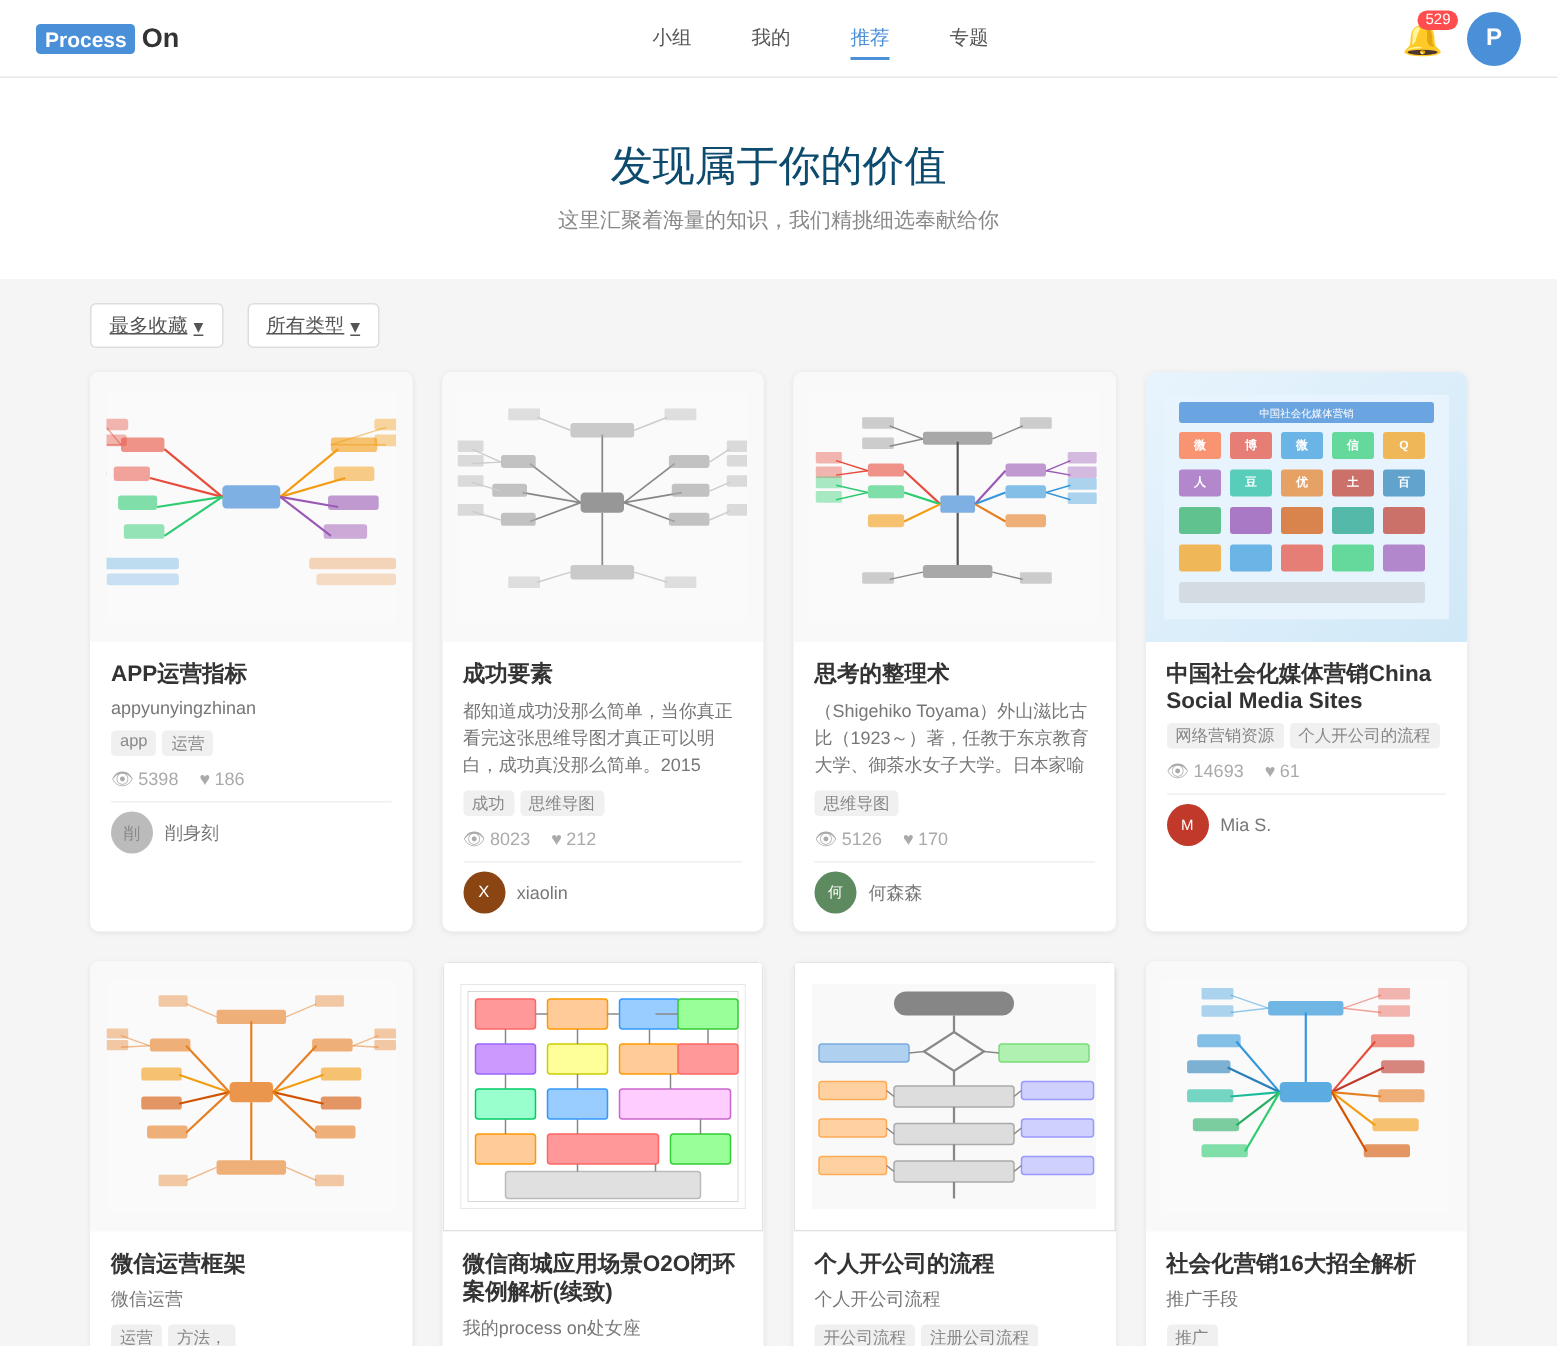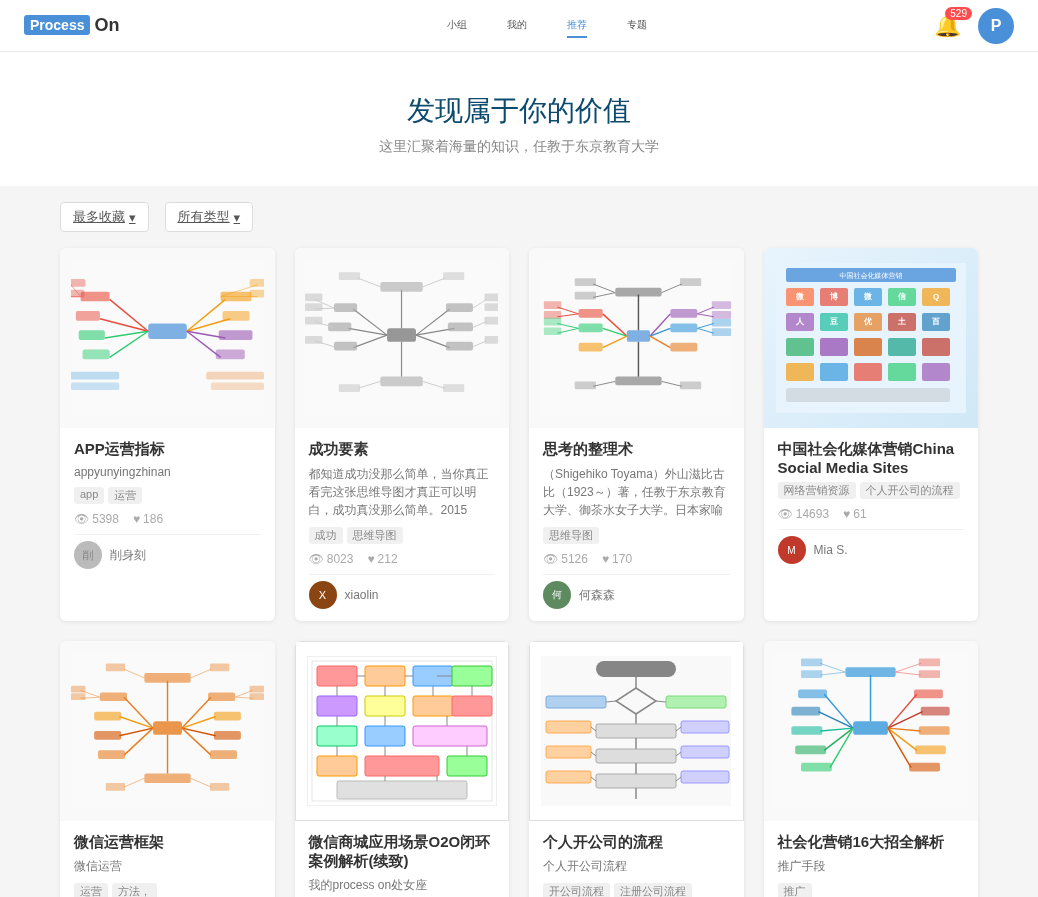--- a/index.html
+++ b/index.html
@@ -10,21 +10,21 @@
       background: #fff;
       height: 52px;
       display: flex;
       align-items: center;
       padding: 0 24px;
       border-bottom: 1px solid #e8e8e8;
       position: relative;
     }
     .logo {
       display: flex;
-      align-items: flex-start;
+      align-items: center;
       font-size: 20px;
       font-weight: bold;
       color: #4a90d9;
       margin-right: 40px;
       cursor: pointer;
     }
     .logo-box {
       background: #4a90d9;
       color: white;
       padding: 2px 6px;
@@ -33,21 +33,21 @@
       margin-right: 4px;
     }
     .logo-text { color: #333; font-size: 18px; font-weight: bold; }
     .nav {
       display: flex;
       gap: 40px;
       flex: 1;
       justify-content: center;
     }
     .nav-item {
-      font-size: 10px;
+      font-size: 13px;
       color: #555;
       cursor: pointer;
       text-decoration: none;
       padding: 4px 0;
     }
     .nav-item.active {
       color: #4a90d9;
       border-bottom: 2px solid #4a90d9;
     }
     .header-right {
@@ -291,21 +291,21 @@
     <div class="notification-btn">
       <span class="notification-icon">🔔</span>
       <span class="badge">529</span>
     </div>
     <div class="avatar">P</div>
   </div>
 </header>
 
 <section class="hero">
   <h1 class="hero-title">发现属于你的价值</h1>
-  <p class="hero-subtitle">这里汇聚着海量的知识，任教于东京教育大学</p>
+  <p class="hero-subtitle">这里汇聚着海量的知识，我们精挑细选奉献给你</p>
 </section>
 
 <div class="filter-bar">
   <button class="filter-btn">
     <span>最多收藏</span>
     <span>▾</span>
   </button>
   <button class="filter-btn">
     <span>所有类型</span>
     <span>▾</span>

